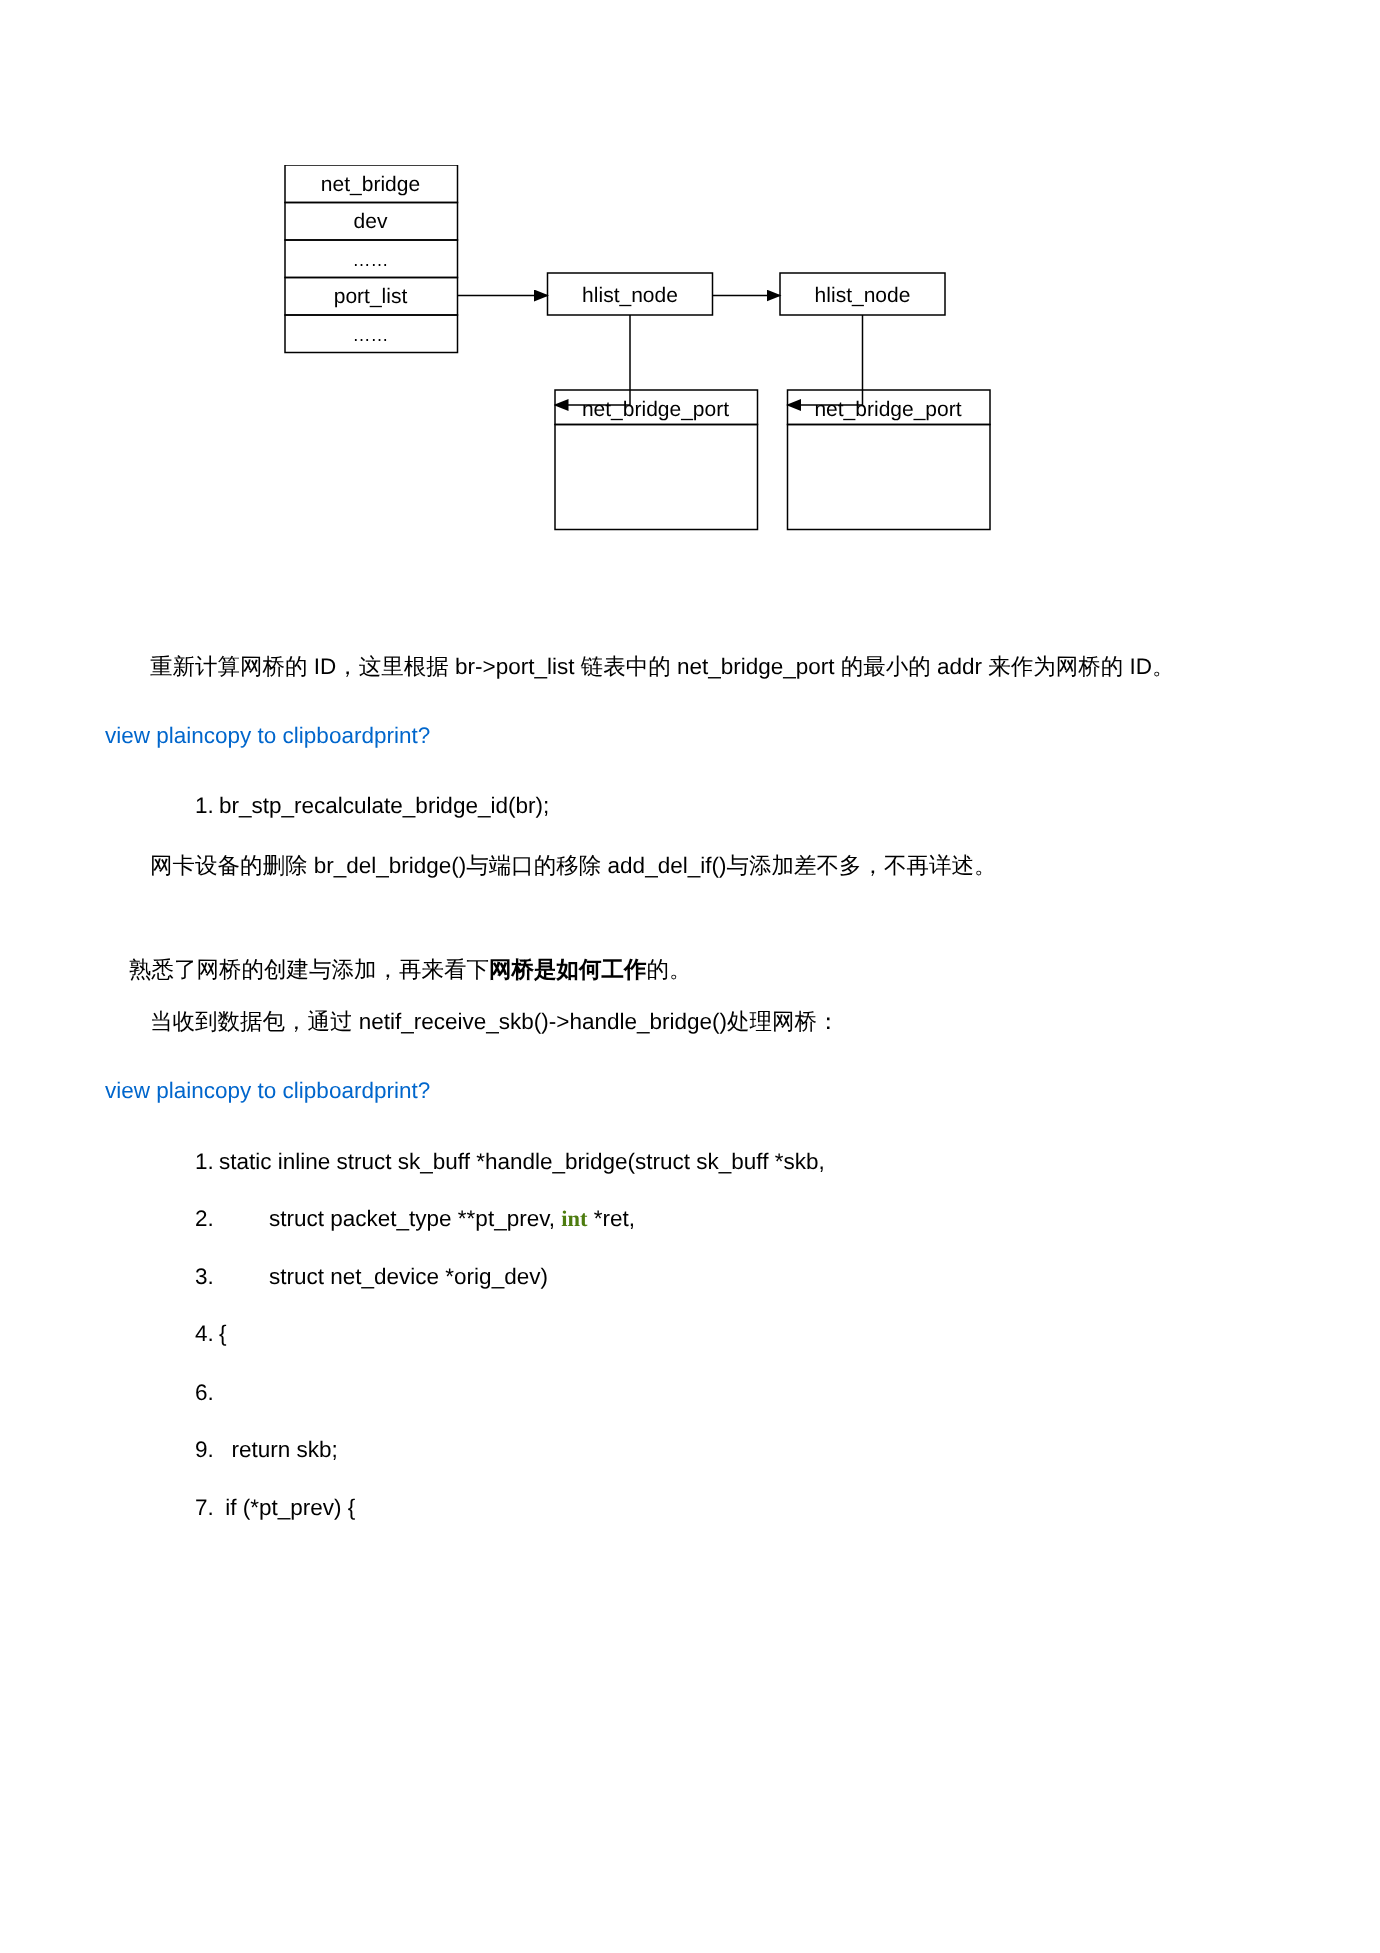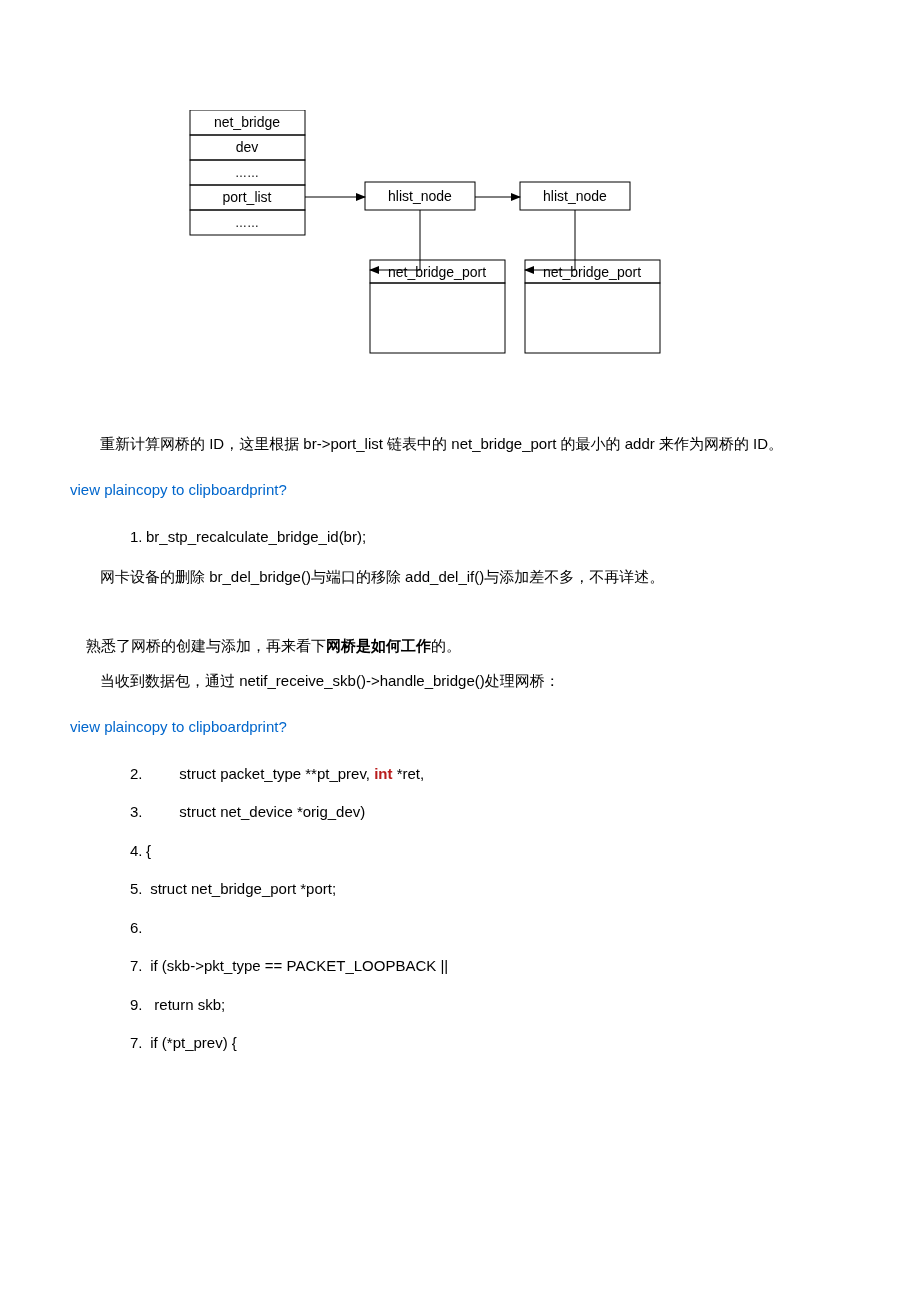--- a/index.html
+++ b/index.html
@@ -29,21 +29,21 @@
   .codeblock {
     margin: 12px 0 12px 60px;
   }
   .codeline {
     font-family: Arial, sans-serif;
     font-size: 15px;
     margin: 10px 0;
     white-space: pre;
   }
   .num { display: inline-block; min-width: 16px; }
-  .kw { color: #b91c1c; font-weight: bold; }
+  .kw { color: #4d7c0f; font-weight: bold; font-family: Liberation Serif, serif; }
 </style>
 </head>
 <body>
 
 
 
 <div class="diagram">
 <svg width="570" height="270">
   <defs>
     <marker id="ah" markerWidth="10" markerHeight="8" refX="9" refY="4" orient="auto">
@@ -97,24 +97,23 @@
 <br>
 
 <p class="noindent"><span>熟悉了网桥的创建与添加，再来看下</span><b>网桥是如何工作</b><span>的。</span></p>
 <p class="indent"><span>当收到数据包，通过 netif_receive_skb()-&gt;handle_bridge()处理网桥：</span></p>
 
 <p class="linkline">
   <a class="linkpart">view plain</a><a class="linkpart">copy to clipboard</a><a class="linkpart">print</a><a class="linkpart">?</a>
 </p>
 
 <div class="codeblock">
+  <div class="codeline"><span class="num">1.</span><span>static inline struct sk_buff *handle_bridge(struct sk_buff *skb,  </span></div>
   <div class="codeline"><span class="num">2.</span><span>        struct packet_type **pt_prev, </span><span class="kw">int</span><span> *ret,  </span></div>
   <div class="codeline"><span class="num">3.</span><span>        struct net_device *orig_dev)  </span></div>
   <div class="codeline"><span class="num">4.</span><span>{  </span></div>
-  <div class="codeline"><span class="num">5.</span><span> struct net_bridge_port *port;  </span></div>
   <div class="codeline"><span class="num">6.</span><span>  </span></div>
-  <div class="codeline"><span class="num">7.</span><span> if (skb-&gt;pkt_type == PACKET_LOOPBACK ||  </span></div>
   <div class="codeline"><span class="num">9.</span><span>  return skb;  </span></div>
   <div class="codeline"><span class="num">7.</span><span> if (*pt_prev) {  </span></div>
 </div>
 
 
 
 
 </body></html>

